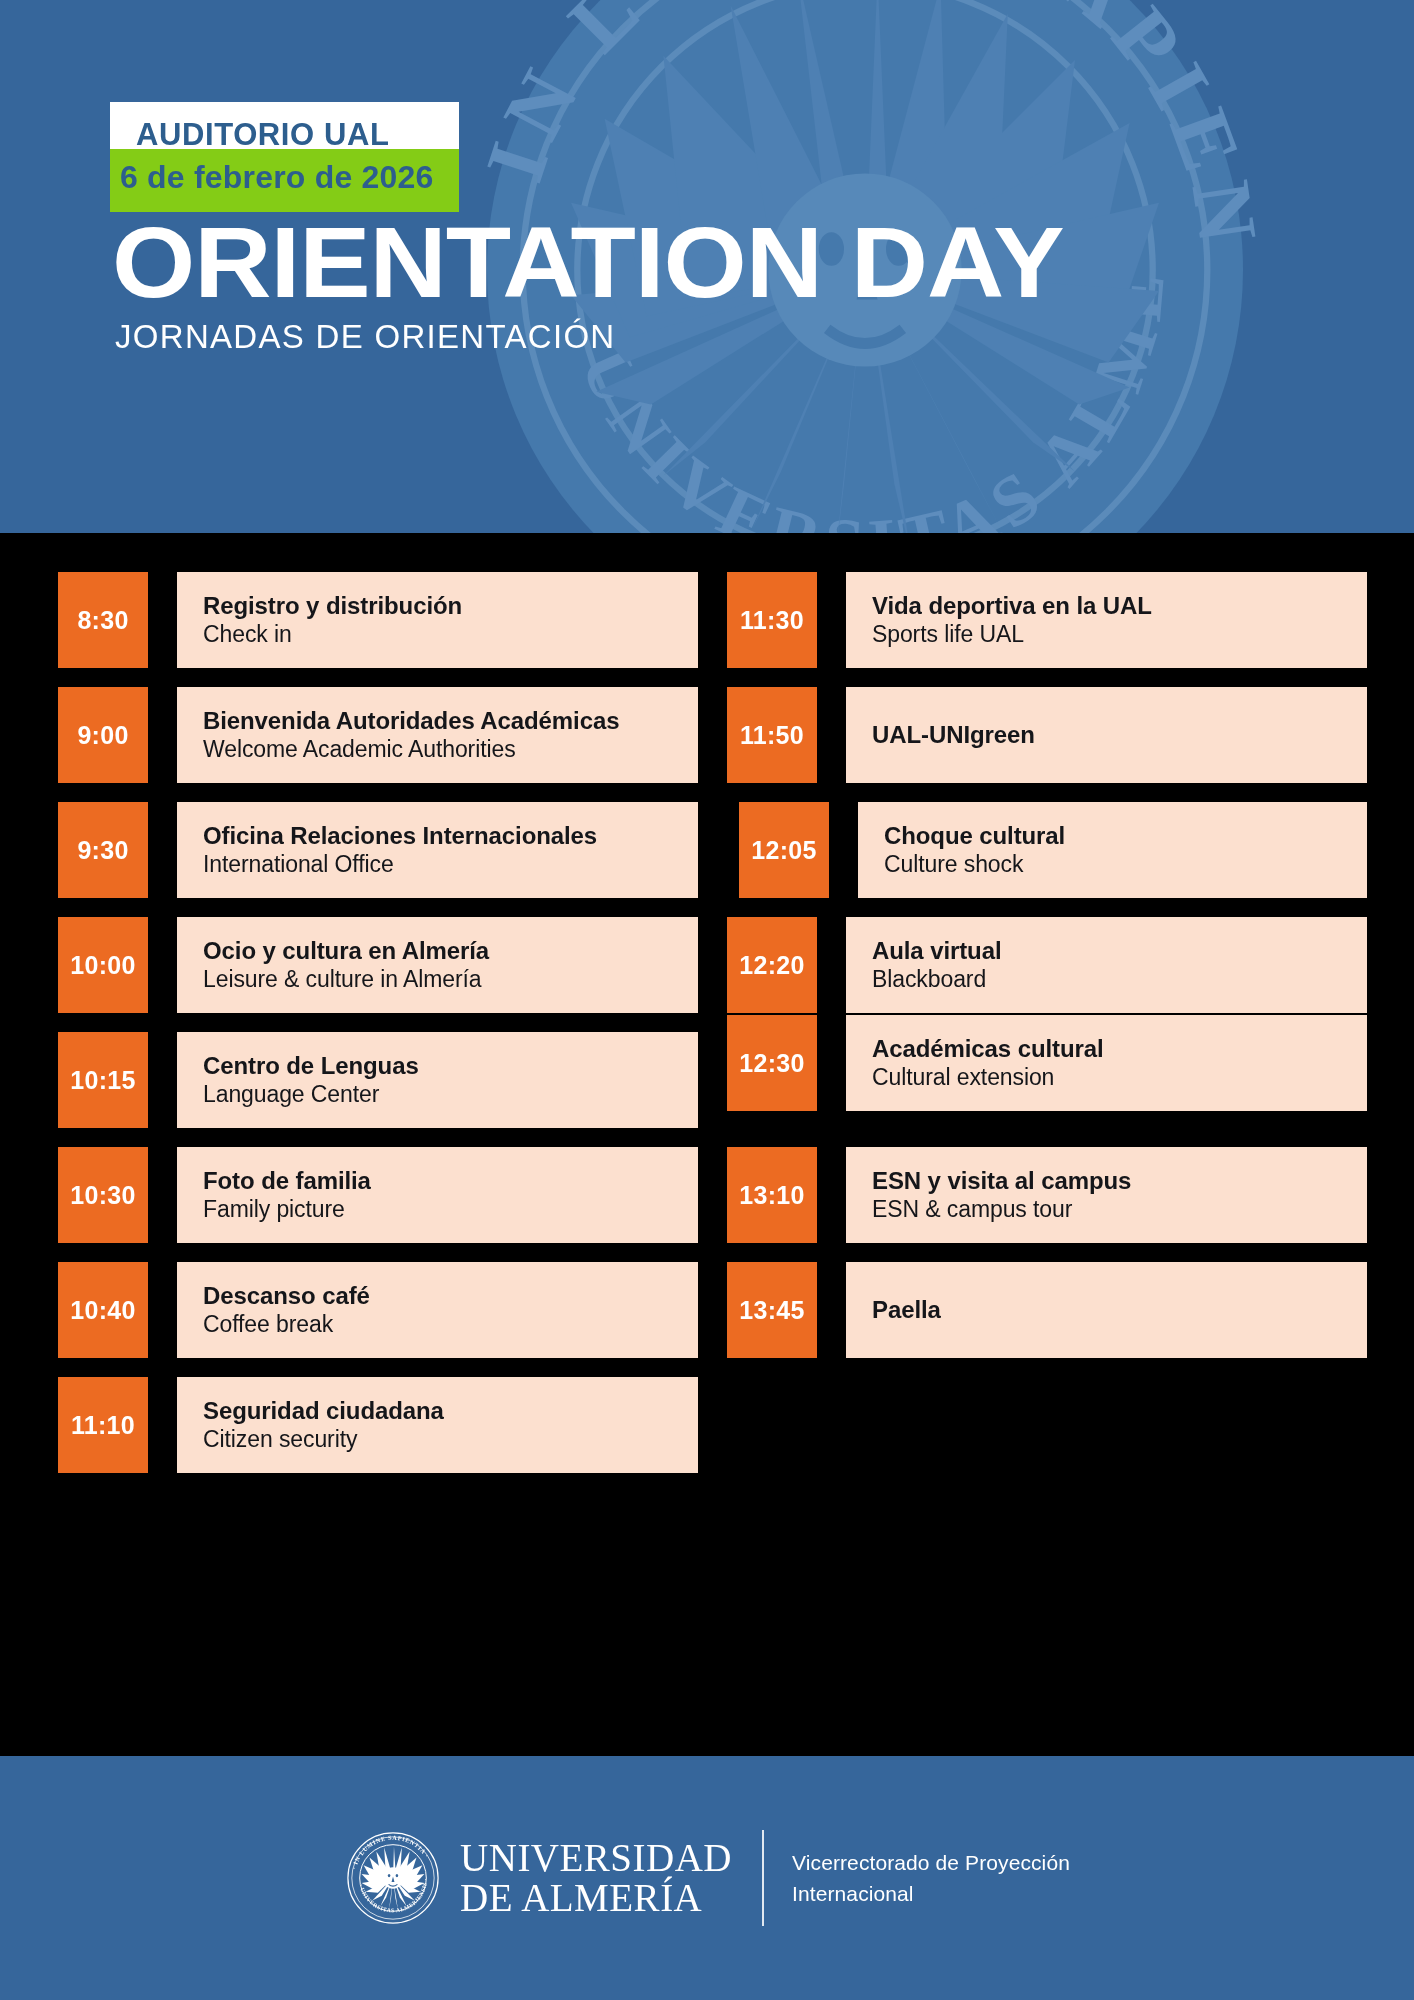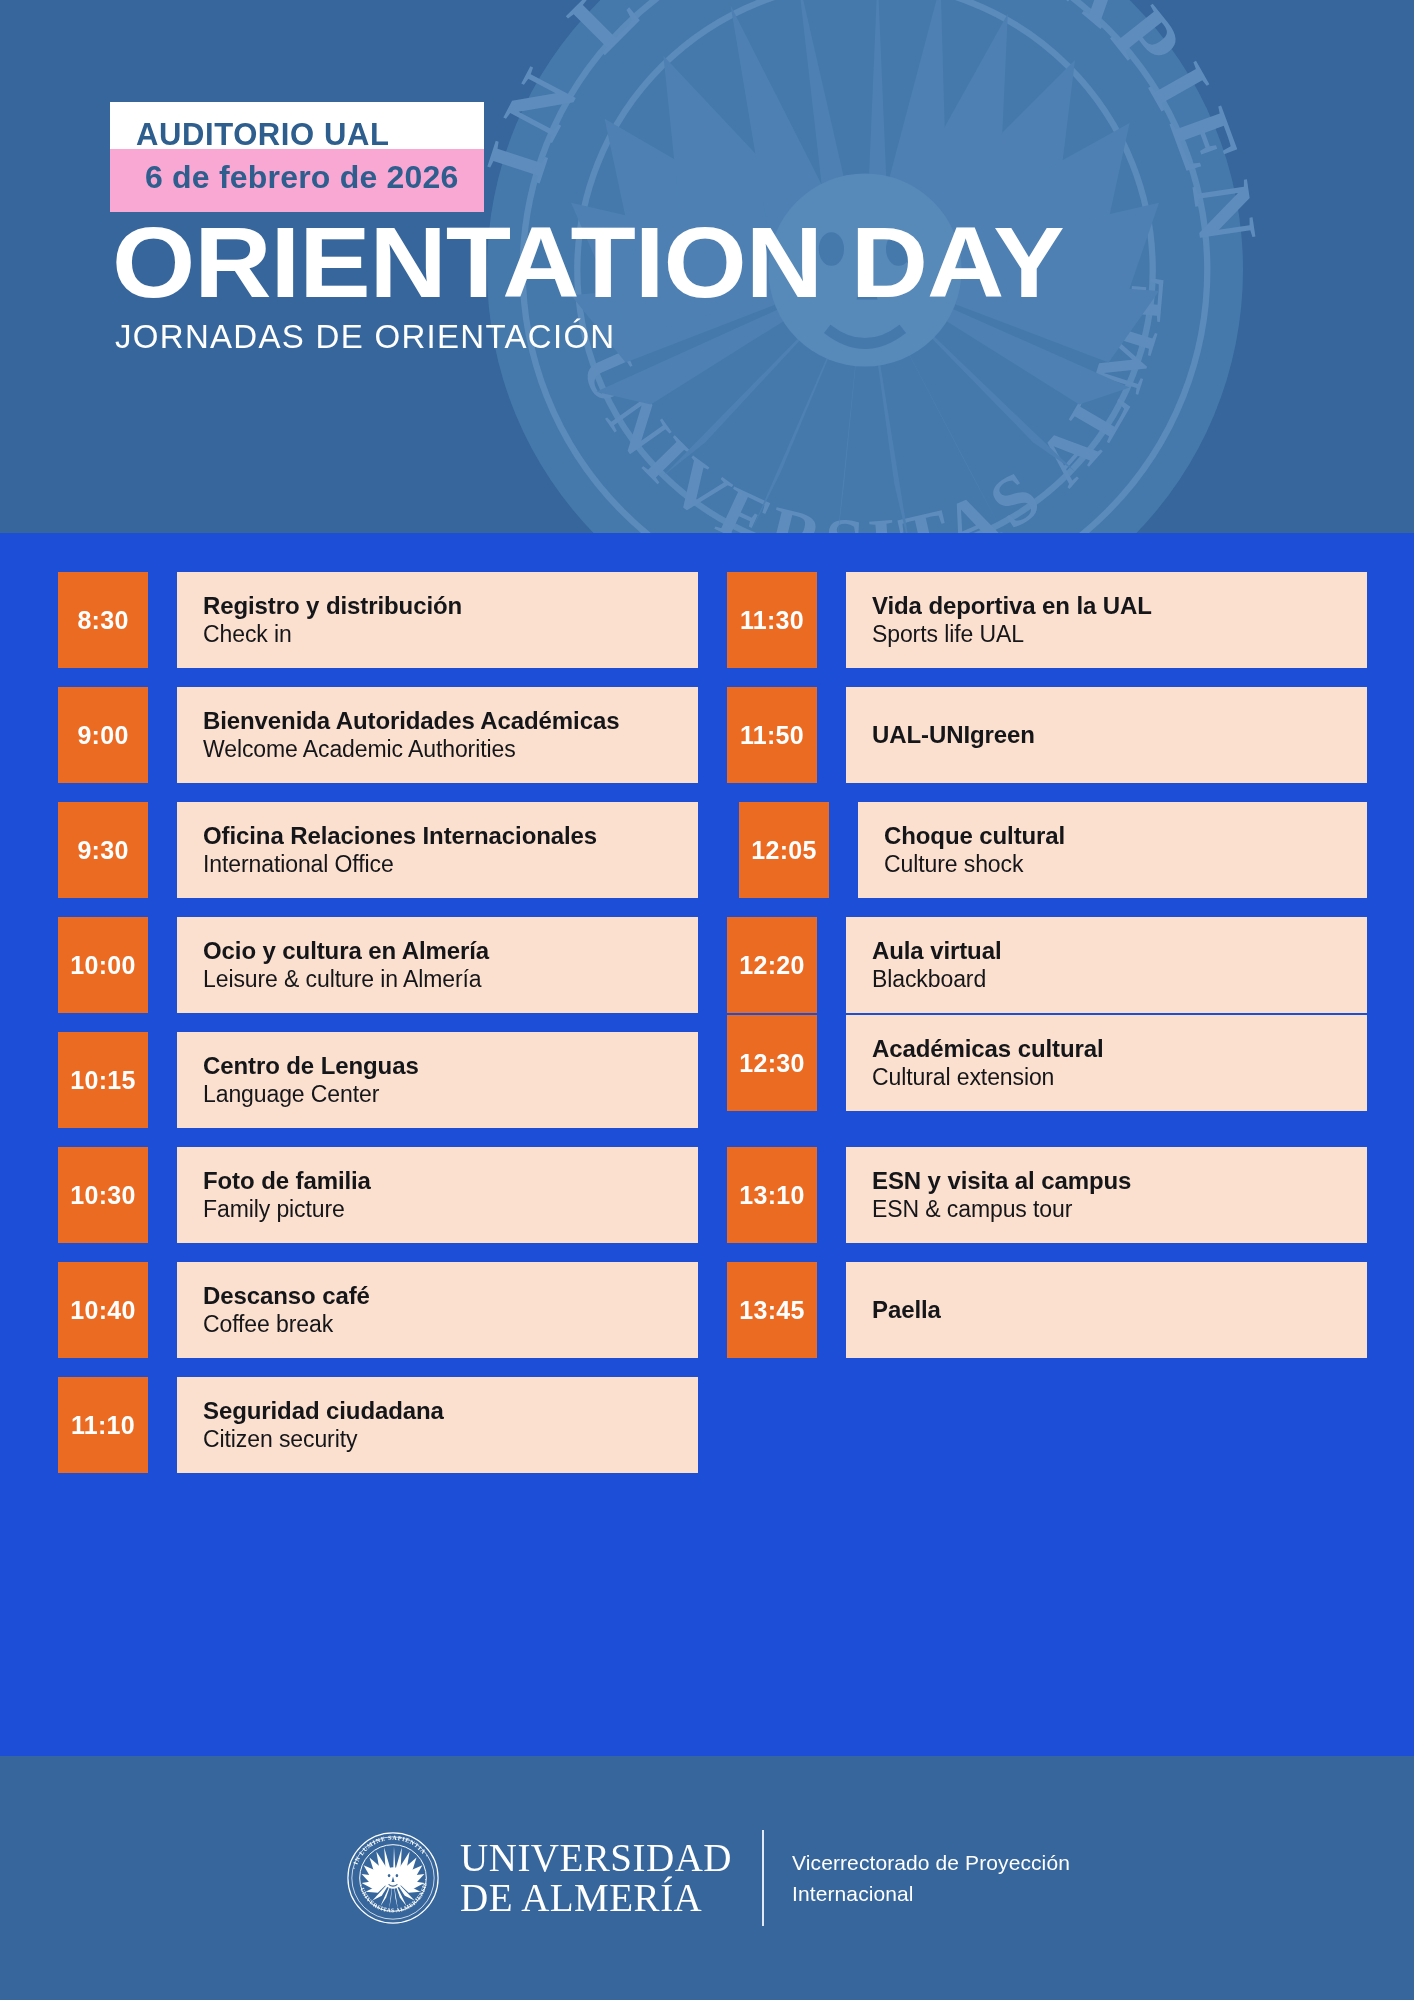--- a/index.html
+++ b/index.html
@@ -40,23 +40,23 @@
     line-height:1.0;
     background:#fff;
     width:max-content;
   }
   .hdr-label .l2 {
     display:block;
     color:#2D5E8E;
     font-size:32px;
     font-weight:bold;
     letter-spacing:0.2px;
-    padding:12px 26px 19px 35px;
+    padding:12px 26px 19px 10px;
     line-height:1.0;
-    background:#f9a8d4;
+    background:#84cc16;
     width:max-content;
     margin-top:-1px;
   }
   .hdr-title {
     position:absolute; left:112px; top:212px;
     color:#ffffff;
     font-size:101px;
     font-weight:bold;
     letter-spacing:-1px;
     line-height:1.0;
@@ -72,21 +72,21 @@
     font-weight:400;
     letter-spacing:1.3px;
     line-height:1.0;
     z-index:3;
   }
 
   
   .schedule {
     position:absolute; left:0; top:533px;
     width:1414px; height:1223px;
-    background:#1d4ed8;
+    background:#000000;
   }
   .col {
     position:absolute; top:0;
     width:640px;
   }
   .col-left  { left:58px; }
   .col-right { left:727px; }
 
   .row {
     position:absolute;

